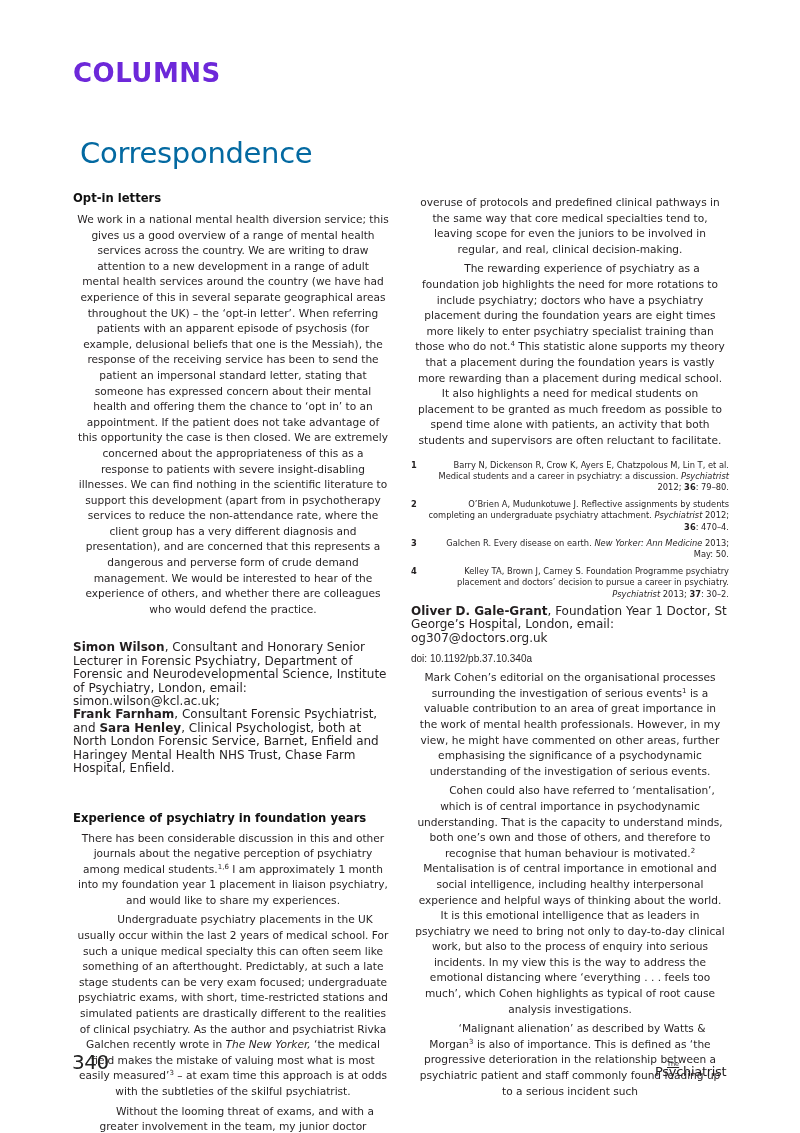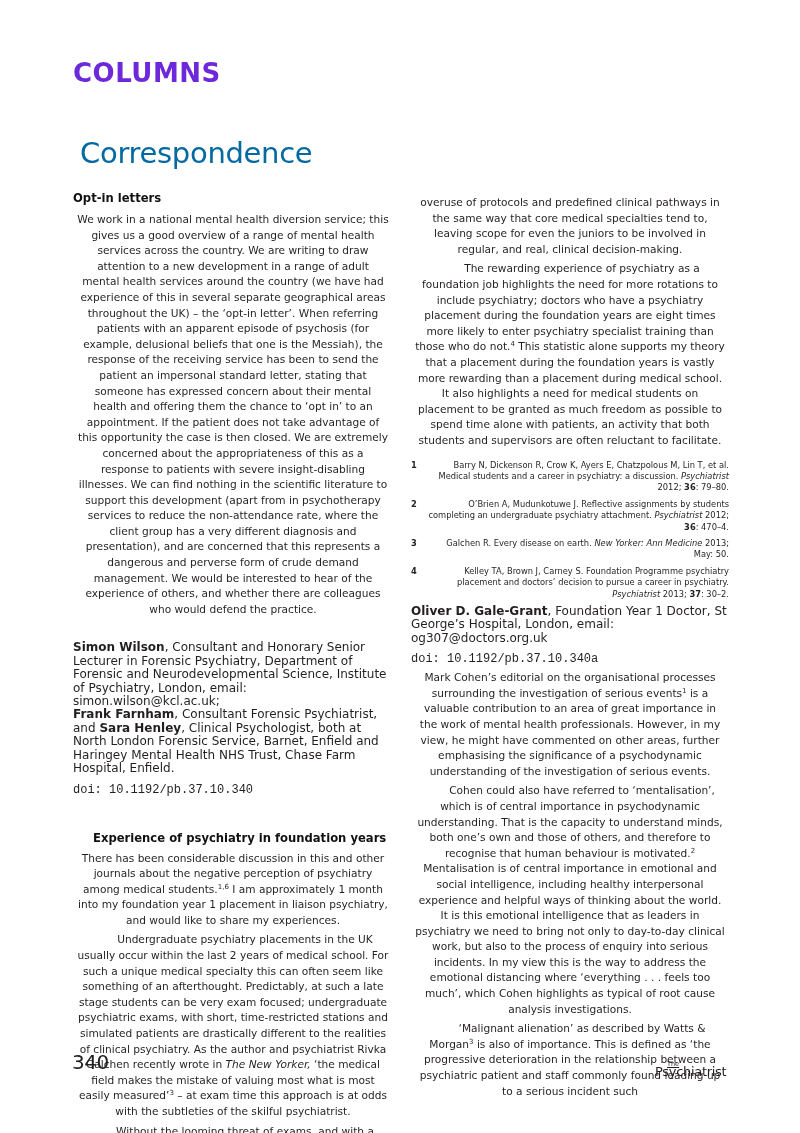--- a/index.html
+++ b/index.html
@@ -10,21 +10,21 @@
   .page-title { left: 80px; top: 136px; font-size: 29px; color: #0369a1; letter-spacing: -0.3px; }
   .col { position: absolute; width: 320px; font-size: 10.6px; line-height: 15.6px; }
   .col.left { left: 73px; }
   .col.right { left: 411px; width: 318px; }
   h3 { margin: 0; font-size: 11.6px; font-weight: bold; line-height: 16px; color: #111; }
   p { margin: 4px; text-align: center; }
   p.indent { text-indent: 24px; }
   sup { font-size: 7px; line-height: 0; vertical-align: 4px; }
   .byline { font-size: 12px; line-height: 13.4px; }
   .byline b { font-weight: bold; }
-  .doi { font-size: 12px; line-height: 12px; margin-top: 8px; font-family: Liberation Mono, monospace; }
+  .doi { font-size: 10px; line-height: 12px; margin-top: 8px; font-family: Liberation Sans, sans-serif; }
   .refs { font-size: 8.3px; line-height: 11.4px; }
   .ref { display: flex; margin-bottom: 5px; }
   .ref .num { width: 15px; flex: none; font-weight: bold; }
   .ref .txt { flex: 1; text-align: right; }
   i { font-style: italic; }
   .page-num { left: 72px; top: 1050px; font-size: 20px; font-weight: normal; color: #222; letter-spacing: -0.5px; }
   .logo { left: 655px; top: 1060px; width: 80px; height: 26px; }
   .logo .the { position: absolute; left: 12px; top: 0px; font-size: 6.5px; text-decoration: underline; }
   .logo .name { position: absolute; left: 0; top: 4px; font-size: 13px; letter-spacing: -0.3px; }
 </style>
@@ -34,23 +34,22 @@
 <div class="abs section-label">COLUMNS</div>
 <div class="abs page-title">Correspondence</div>
 
 <div class="col left" style="top:190px;">
   <h3>Opt-in letters</h3>
   <p style="margin-top:6px;">We work in a national mental health diversion service; this gives us a good overview of a range of mental health services across the country. We are writing to draw attention to a new development in a range of adult mental health services around the country (we have had experience of this in several separate geographical areas throughout the UK) – the ‘opt-in letter’. When referring patients with an apparent episode of psychosis (for example, delusional beliefs that one is the Messiah), the response of the receiving service has been to send the patient an impersonal standard letter, stating that someone has expressed concern about their mental health and offering them the chance to ‘opt in’ to an appointment. If the patient does not take advantage of this opportunity the case is then closed. We are extremely concerned about the appropriateness of this as a response to patients with severe insight-disabling illnesses. We can find nothing in the scientific literature to support this development (apart from in psychotherapy services to reduce the non-attendance rate, where the client group has a very different diagnosis and presentation), and are concerned that this represents a dangerous and perverse form of crude demand management. We would be interested to hear of the experience of others, and whether there are colleagues who would defend the practice.</p>
   <div class="byline" style="margin-top:24px;">
     <b>Simon Wilson</b><span>, Consultant and Honorary Senior Lecturer in Forensic Psychiatry, Department of Forensic and Neurodevelopmental Science, Institute of Psychiatry, London, email: simon.wilson@kcl.ac.uk;</span><br>
     <b>Frank Farnham</b><span>, Consultant Forensic Psychiatrist, and </span><b>Sara Henley</b><span>, Clinical Psychologist, both at North London Forensic Service, Barnet, Enfield and Haringey Mental Health NHS Trust, Chase Farm Hospital, Enfield.</span>
   </div>
-  <div class="doi">doi: 10.1192/pb.37.10.340</div>
 
-  <h3 style="margin-top:34px;margin-left:20px;">Experience of psychiatry in foundation years</h3>
+  <h3 style="margin-top:34px;">Experience of psychiatry in foundation years</h3>
   <p style="margin-top:5px;"><span>There has been considerable discussion in this and other journals about the negative perception of psychiatry among medical students.</span><sup>1,6</sup><span> I am approximately 1 month into my foundation year 1 placement in liaison psychiatry, and would like to share my experiences.</span></p>
   <p class="indent"><span>Undergraduate psychiatry placements in the UK usually occur within the last 2 years of medical school. For such a unique medical specialty this can often seem like something of an afterthought. Predictably, at such a late stage students can be very exam focused; undergraduate psychiatric exams, with short, time-restricted stations and simulated patients are drastically different to the realities of clinical psychiatry. As the author and psychiatrist Rivka Galchen recently wrote in </span><i>The New Yorker,</i><span> ‘the medical field makes the mistake of valuing most what is most easily measured’</span><sup>3</sup><span> – at exam time this approach is at odds with the subtleties of the skilful psychiatrist.</span></p>
   <p class="indent" style="height:78px;overflow:hidden;">Without the looming threat of exams, and with a greater involvement in the team, my junior doctor colleagues and I have found psychiatry to be a joy. Although it is a somewhat paperwork-heavy specialty, psychiatry does not suffer from overuse of protocols and predefined clinical pathways in the same way that core medical specialties tend to, leaving scope for even the juniors to be involved in regular, and real, clinical decision-making.</p>
 </div>
 
 <div class="col right" style="top:191px;">
   <p>overuse of protocols and predefined clinical pathways in the same way that core medical specialties tend to, leaving scope for even the juniors to be involved in regular, and real, clinical decision-making.</p>
   <p class="indent"><span>The rewarding experience of psychiatry as a foundation job highlights the need for more rotations to include psychiatry; doctors who have a psychiatry placement during the foundation years are eight times more likely to enter psychiatry specialist training than those who do not.</span><sup>4</sup><span> This statistic alone supports my theory that a placement during the foundation years is vastly more rewarding than a placement during medical school. It also highlights a need for medical students on placement to be granted as much freedom as possible to spend time alone with patients, an activity that both students and supervisors are often reluctant to facilitate.</span></p>
 
   <div class="refs" style="margin-top:11px;">

